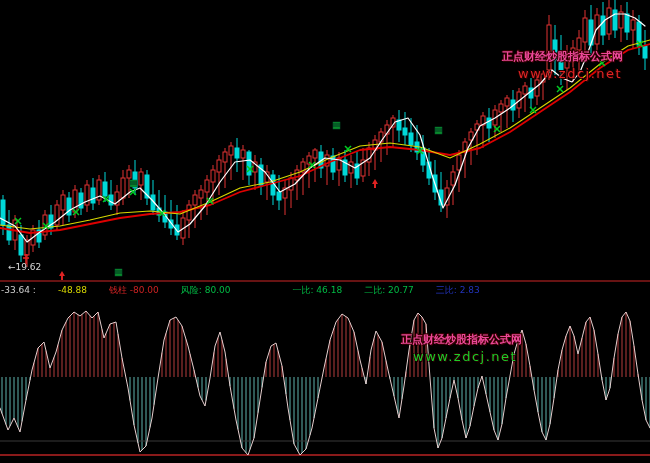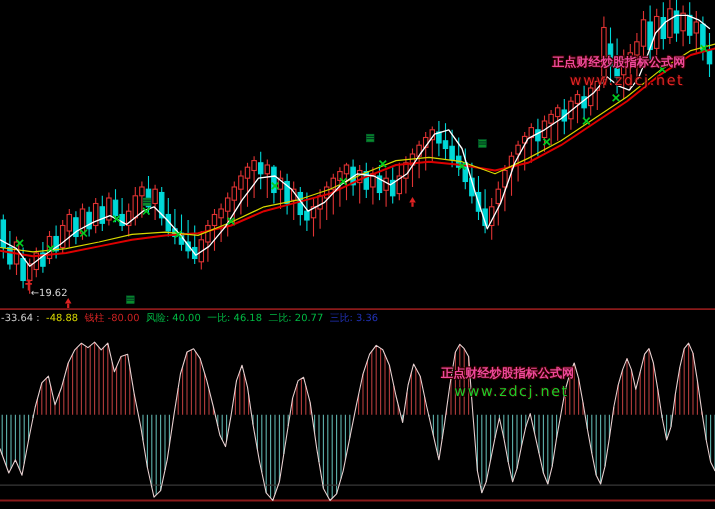--- a/index.html
+++ b/index.html
@@ -13,25 +13,25 @@
     font-weight:bold;font-size:11px;letter-spacing:0px;color:#ec4899;
     text-shadow:1px 1px 0 #3a0000,-1px 0 0 #3a0000,0 -1px 0 #3a0000,1px -1px 0 #300;
   }
   .wm-url{
     font-weight:normal;font-size:13px;letter-spacing:1.5px;
     text-shadow:1px 1px 0 #2a0000,-1px -1px 0 #2a0000;
   }
   .wm-url-red{color:#e02424;}
   .wm-url-green{color:#1ecb2a;}
   #status-bar{
-    position:absolute;left:1px;top:284px;height:12px;display:flex;gap:6px;
+    position:absolute;left:1px;top:284px;height:12px;display:flex;gap:22px;
     font-size:9px;line-height:12px;white-space:nowrap;
   }
   #price-low-label{
-    position:absolute;left:28px;top:262px;font-size:9px;color:#d8d8d8;
+    position:absolute;left:8px;top:262px;font-size:9px;color:#d8d8d8;
   }
 </style>
 </head>
 <body>
 
 <div class="screen">
 
   <svg id="chart-svg" width="650" height="463" viewBox="0 0 650 463">
       <g>
         <line x1="3" y1="195" x2="3" y2="235" stroke="#00d8d8" stroke-width="1"></line>
@@ -500,19 +500,19 @@
     <div class="wm-cn">正点财经炒股指标公式网</div>
     <div class="wm-url wm-url-green" style="margin-left:12px;margin-top:2px;">www.zdcj.net</div>
   </div>
 
   <div id="price-low-label">←19.62</div>
 
   <div id="status-bar">
     <span style="color: rgb(207, 207, 207);">-33.64 :</span>
     <span style="color: rgb(216, 216, 0);">-48.88</span>
     <span style="color: rgb(204, 34, 34); text-align: center;">钱柱 -80.00</span>
-    <span style="color: rgb(0, 187, 68);">风险: 40.00</span>
-    <span style="color: rgb(0, 187, 68);">一比: 46.18</span>
+    <span style="color: rgb(0, 187, 68);">风险: 80.00</span>
+    <span style="color: rgb(0, 187, 68); margin-left: 40px;">一比: 46.18</span>
     <span style="color: rgb(0, 187, 68);">二比: 20.77</span>
-    <span style="color: rgb(34, 51, 187);">三比: 3.36</span>
+    <span style="color: rgb(34, 51, 187);">三比: 2.83</span>
   </div>
 
 </div>
 
 </body></html>

